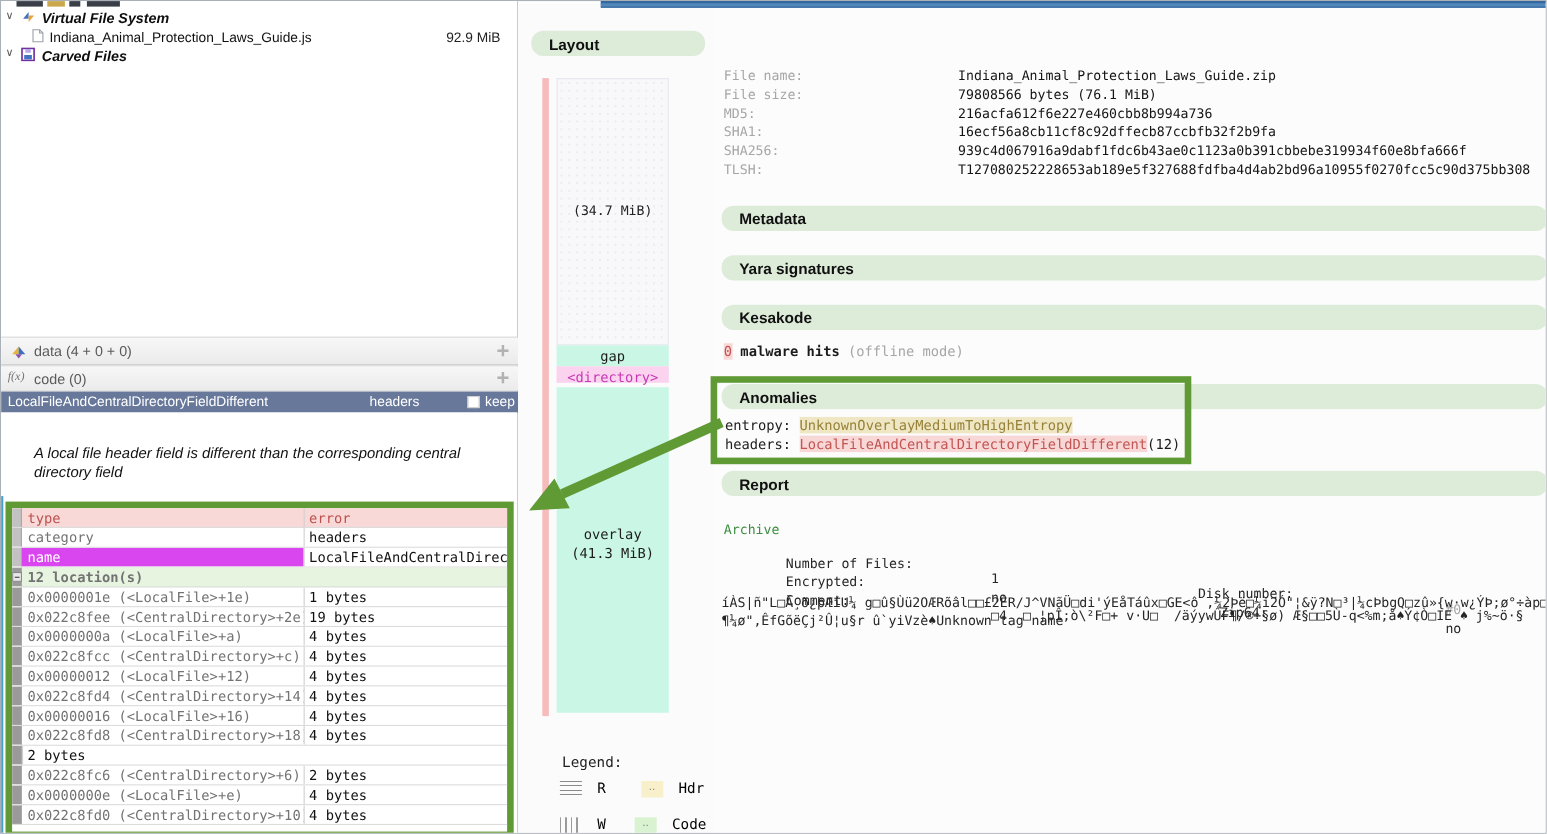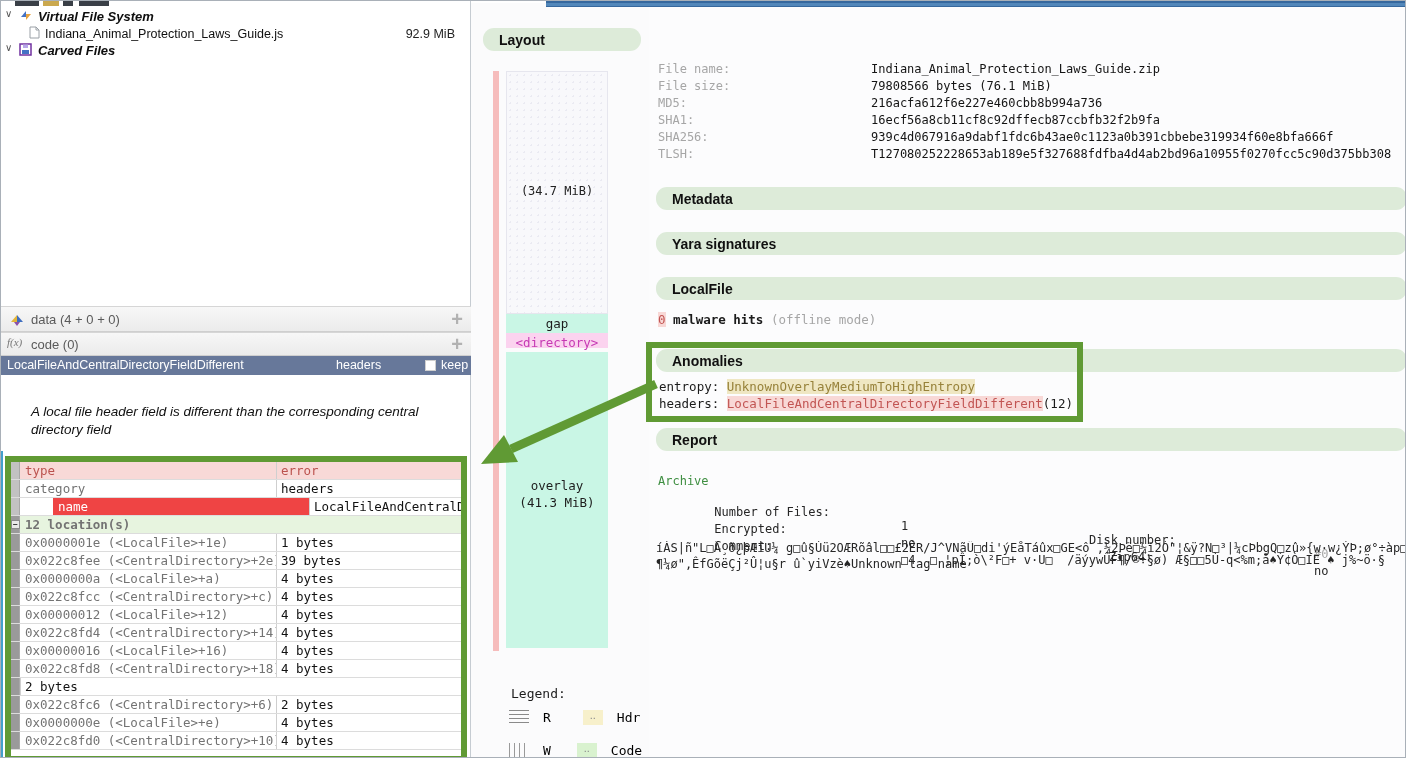--- a/index.html
+++ b/index.html
@@ -33,21 +33,21 @@
   #table-box { left:4px; top:455px; width:462px; height:306px; background:#fff; z-index:6; }
   .trow { display:flex; height:18px; border-bottom:1px solid #dcdcdc; font-size:12.5px;
           overflow:hidden; }
   .gut { width:9px; flex:none; background:#c2c2c2; border-right:1px solid #a8a8a8; position:relative; }
   .gut-dark { background:#9a9a9a; }
   .tk { width:256px; flex:none; padding:1px 0 0 5px; white-space:nowrap; overflow:hidden; color:#737373; }
   .tv { flex:1; padding:1px 0 0 4px; border-left:1px solid #cfcfcf; white-space:nowrap;
         overflow:hidden; color:#111; }
   .r-err { background:#f8d9d7; }
   .r-err .tk, .r-err .tv { color:#bb524e; }
-  .r-sel-key { background:#ef4444; color:#fff !important;margin-left:33px; }
+  .r-sel-key { background:#d946ef; color:#fff !important; }
   .r-group { background:#e7f4df; font-weight:bold; }
   .marker { position:absolute; left:0px; top:4px; width:9px; height:9px; background:#e8e8e8;
             border:1px solid #8a8a8a; font-size:8px; line-height:7px; text-align:center; color:#333; }
 
   
   #layout-panel { left:470px; top:2px; width:178px; height:758px; background:#fbfbfc; }
   .pill { background:#ddebd9; border-radius:11px; font-weight:bold; font-size:14px;
           color:#101010; display:flex; align-items:center; padding-left:16px; }
   #redbar { left:22px; top:68px; width:6px; height:580px; background:#f6bcbc; }
   .seg { left:35px; width:102px; }
@@ -181,21 +181,21 @@
       </div>
 
       <div class="trow">
           <div class="gut gut-dark"></div>
           <div class="tk">0x0000001e (&lt;LocalFile&gt;+1e)</div>
           <div class="tv">1 bytes</div>
         </div>
       <div class="trow">
           <div class="gut gut-dark"></div>
           <div class="tk">0x022c8fee (&lt;CentralDirectory&gt;+2e)</div>
-          <div class="tv">39 bytes</div>
+          <div class="tv">19 bytes</div>
         </div>
       <div class="trow">
           <div class="gut gut-dark"></div>
           <div class="tk">0x0000000a (&lt;LocalFile&gt;+a)</div>
           <div class="tv">4 bytes</div>
         </div>
       <div class="trow">
           <div class="gut gut-dark"></div>
           <div class="tk">0x022c8fcc (&lt;CentralDirectory&gt;+c)</div>
           <div class="tv">4 bytes</div>
@@ -302,21 +302,21 @@
       <span class="fi-value">T127080252228653ab189e5f327688fdfba4d4ab2bd96a10955f0270fcc5c90d375bb308</span>
     </div>
 
     <div class="abs pill spill" style="top:186px;">
       <span>Metadata</span>
     </div>
     <div class="abs pill spill" style="top:231px;">
       <span>Yara signatures</span>
     </div>
     <div class="abs pill spill" style="top:276px;">
-      <span>LocalFile</span>
+      <span>Kesakode</span>
     </div>
 
     <div class="abs mono" style="left:9px;top:311px;font-size:12.5px;">
       <span class="chip-err">0</span><span style="font-weight:bold;color:#1b1b1b;"> </span><span style="font-weight:bold;color:#1b1b1b;">malware hits</span>
       <span class="gray">(offline mode)</span>
     </div>
 
     <div class="abs pill spill" style="top:348px;">
       <span>Anomalies</span>
     </div>

